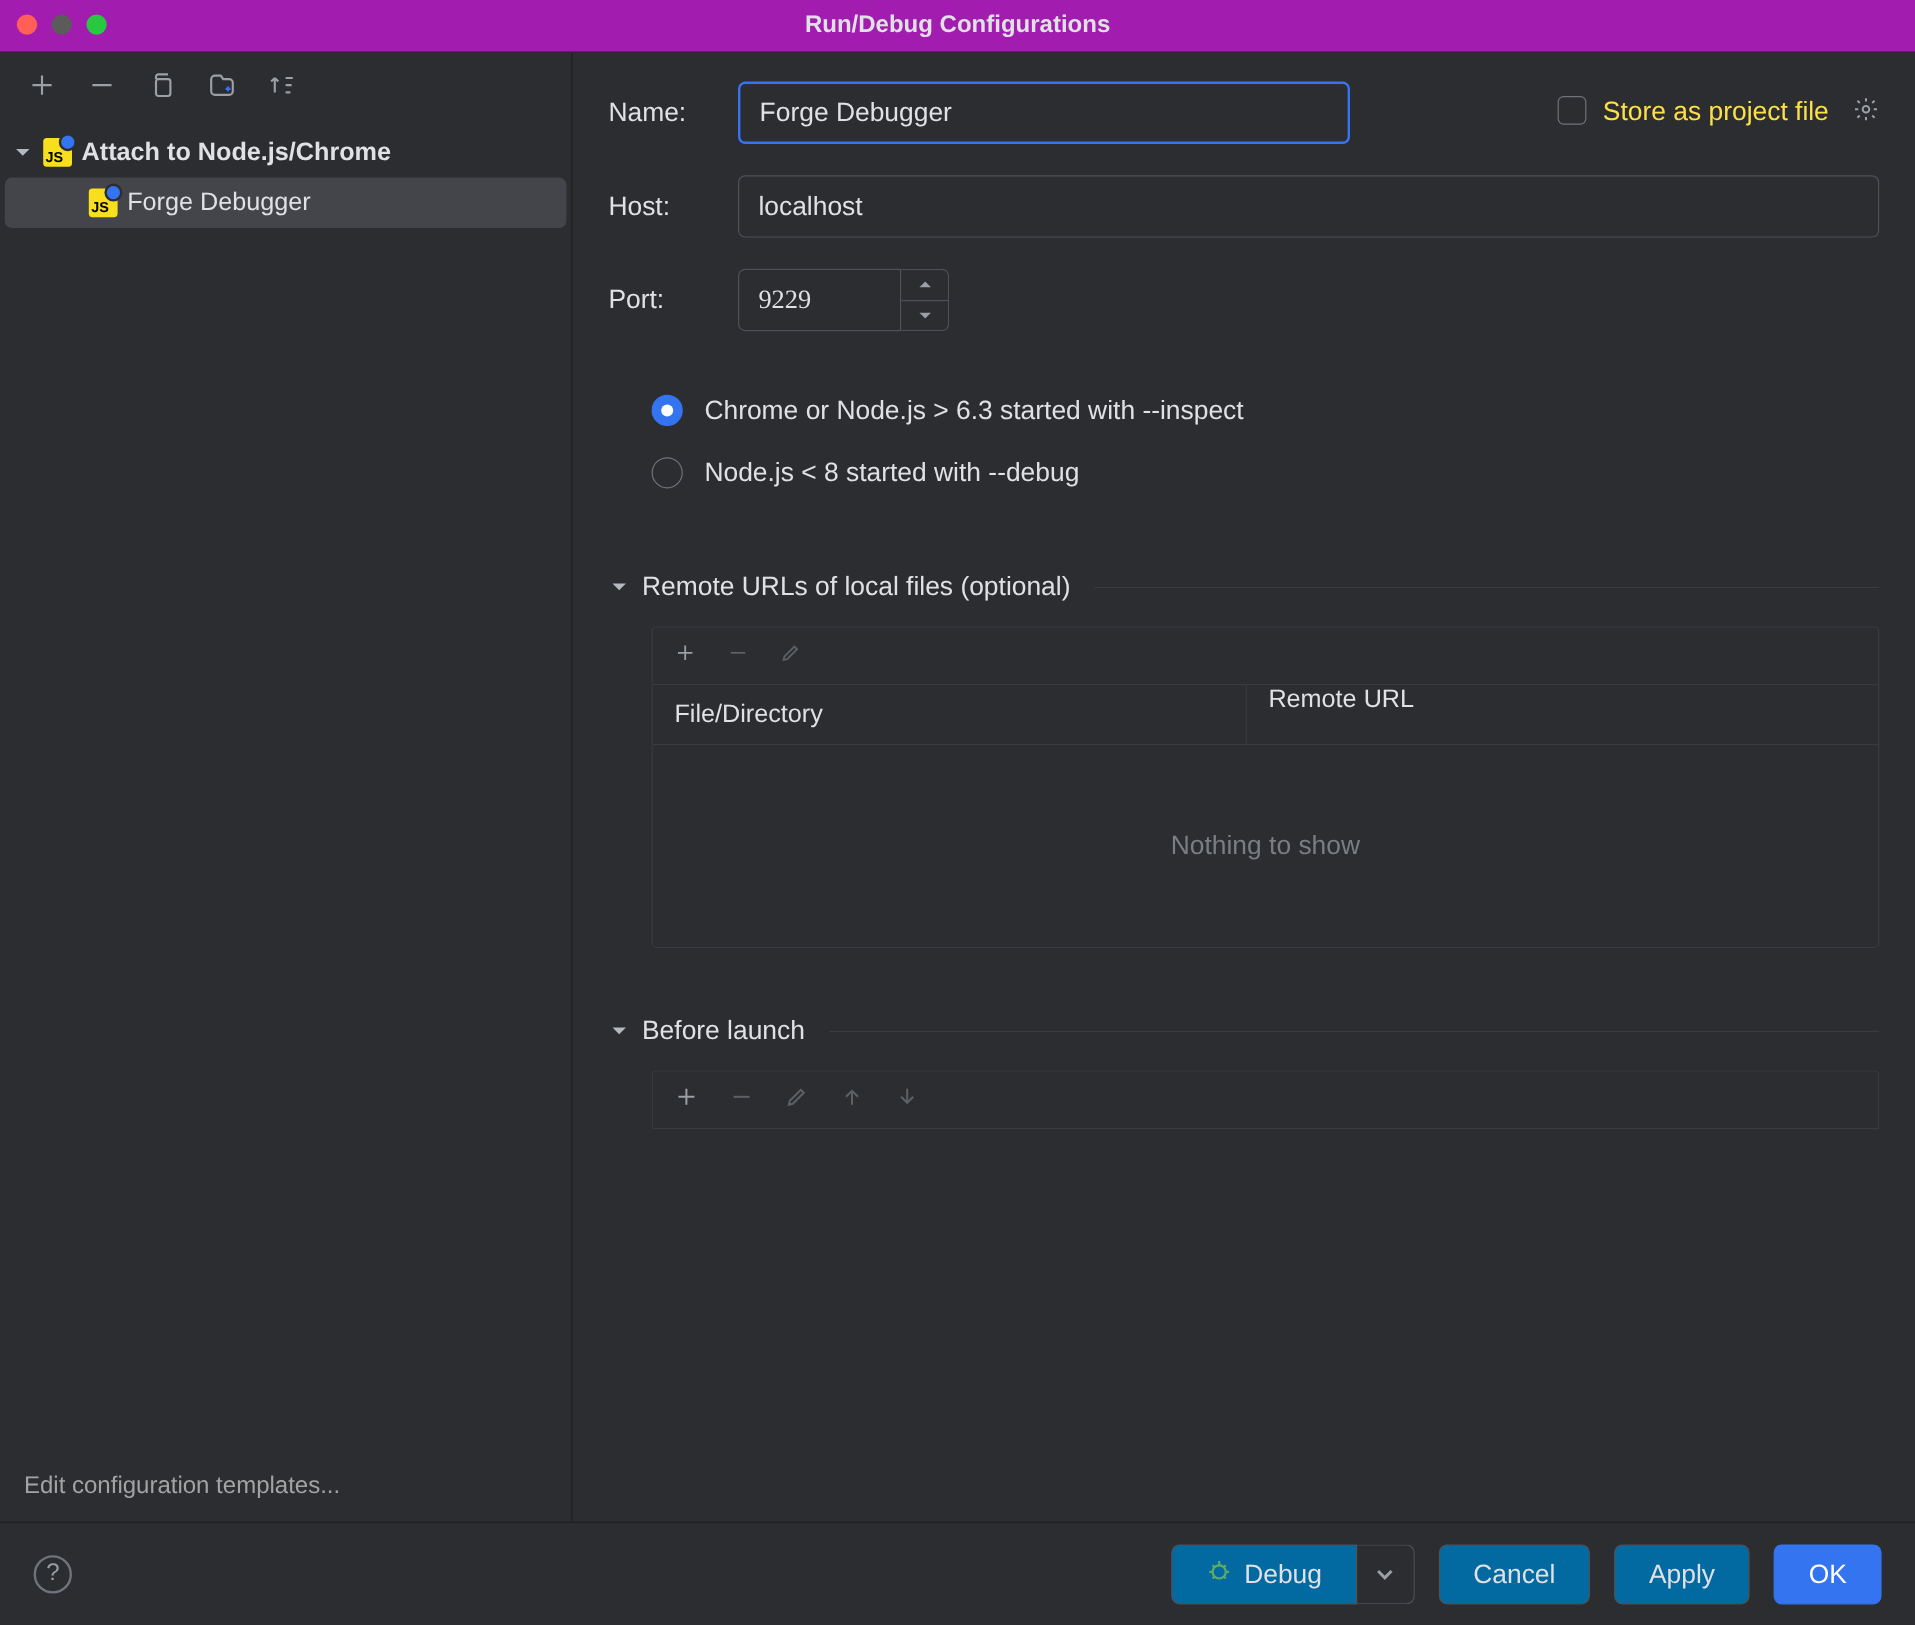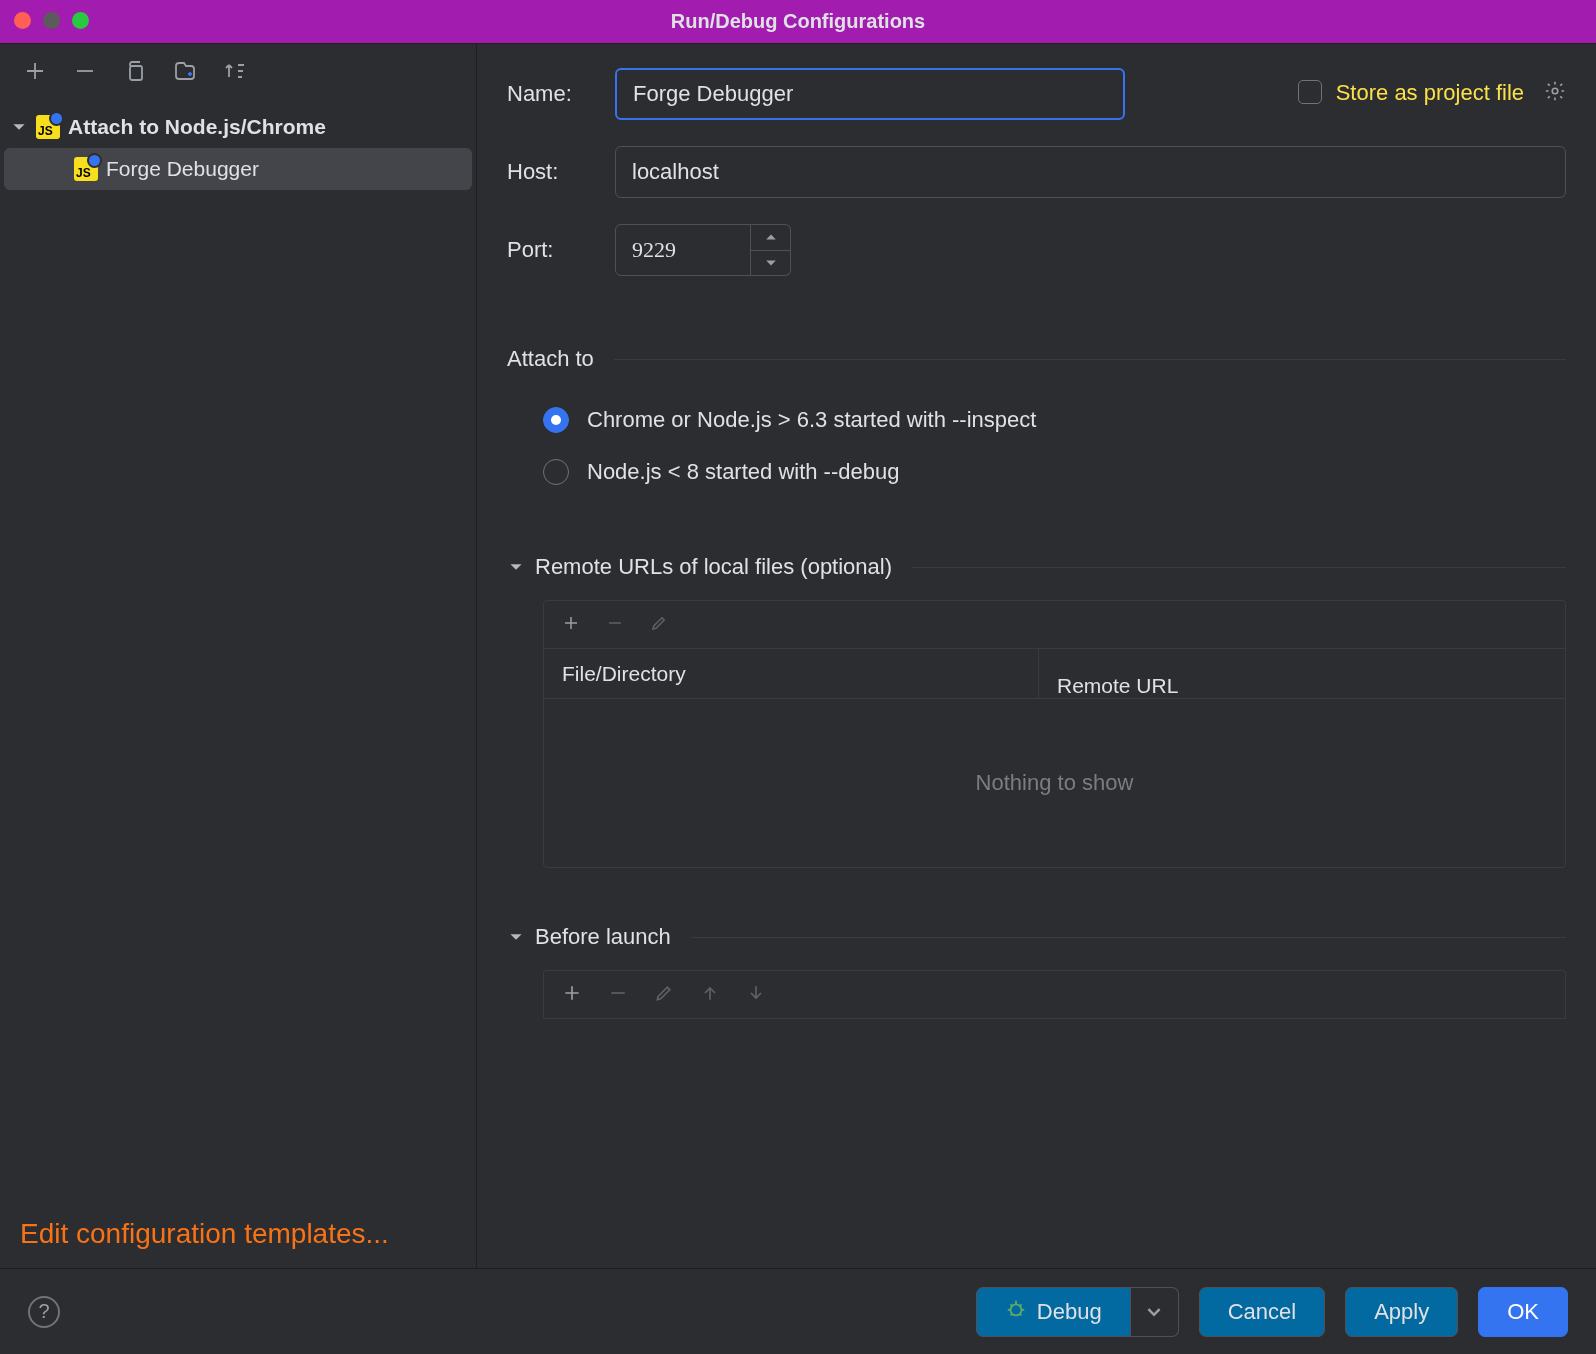--- a/index.html
+++ b/index.html
@@ -18,21 +18,21 @@
   .tree { flex:1; padding:8px 4px; font-size:21px; }
   .tree-row { display:flex; align-items:center; height:42px; border-radius:6px; padding:0 6px; gap:8px; }
   .tree-row.selected { background:#43454a; }
   .chev { width:18px; height:18px; display:flex; align-items:center; justify-content:center; color:#b4b8bf; }
   .chev svg{width:14px;height:14px;fill:currentColor;}
   .js-ico { width:24px; height:24px; background:#f7df1e; border-radius:3px; position:relative; display:flex; align-items:flex-end; justify-content:flex-start; font-size:12px; font-weight:700; color:#000; padding:0 2px 1px; }
   .js-ico::after{content:"";position:absolute;top:-4px;right:-4px;width:11px;height:11px;border-radius:50%;background:#3574f0;border:2px solid #2b2d30;}
   .tree-label { white-space:nowrap; }
   .tree-row.group .tree-label{ font-weight:600; }
   .sidebar-footer { padding:16px 20px 18px; }
-  .link { color:#f97316; font-size:28px; cursor:pointer; }
+  .link { color:#a3a3a3; font-size:20px; cursor:pointer; }
   .main { flex:1; padding:24px 30px 0 30px; overflow:hidden; display:flex; flex-direction:column; }
   .form-row { display:flex; align-items:center; gap:20px; margin-bottom:26px; }
   .form-row .lbl { width:88px; font-size:22px; color:#dfe1e5; }
   .txt { background:#2b2d30; border:1px solid #4e5157; border-radius:6px; height:52px; font-size:22px; color:#dfe1e5; padding:0 16px; }
   .txt.name { width:510px; border:2px solid #3574f0; }
   .txt.host { flex:1; }
   .port-wrap { display:flex; }
   .txt.port { width:136px; text-align:left; border-top-right-radius:0; border-bottom-right-radius:0;font-family:Liberation Serif, serif; }
   .spin { width:40px; border:1px solid #4e5157; border-left:none; border-radius:0 6px 6px 0; display:flex; flex-direction:column; }
   .spin div{flex:1;display:flex;align-items:center;justify-content:center;color:#9aa0a6;cursor:pointer;}
@@ -49,21 +49,21 @@
   .radio { width:26px; height:26px; border-radius:50%; border:1.5px solid #6f737a; display:flex; align-items:center; justify-content:center; cursor:pointer;}
   .radio.sel { border-color:#3574f0; background:#3574f0; }
   .radio.sel::after{content:"";width:10px;height:10px;border-radius:50%;background:#fff;}
   .check-row { display:flex; align-items:center; gap:18px; font-size:22px; margin-top:52px; }
   .collapsible { margin-top:56px; }
   .coll-head { display:flex; align-items:center; gap:10px; font-size:22px; cursor:pointer; }
   .coll-head .rule{flex:1;height:1px;background:#393b40;margin-left:10px;}
   .panel { margin-top:20px; margin-left:36px; border:1px solid #393b40; border-radius:4px; }
   .panel-tb { height:48px; display:flex; align-items:center; gap:26px; padding:0 18px; border-bottom:1px solid #393b40; color:#9aa0a6;}
   .panel-tb .dim{opacity:.45;}
-  .panel-headrow { height:50px; display:flex; align-items:flex-end; border-bottom:1px solid #393b40; font-size:21px;}
+  .panel-headrow { height:50px; display:flex; align-items:flex-start; border-bottom:1px solid #393b40; font-size:21px;}
   .panel-headrow > div { padding:0 18px; }
   .panel-headrow > div:first-child{ width:495px; border-right:1px solid #393b40; height:100%; display:flex; align-items:center;}
   .panel-empty { height:168px; display:flex; align-items:center; justify-content:center; color:#7a7d83; font-size:22px; }
   .before-panel .panel-tb svg{width:20px;height:20px;}
   .footer { height:86px; border-top:1px solid #1e1f22; display:flex; align-items:center; padding:0 28px; gap:20px; }
   .help { width:32px; height:32px; border:2px solid #6f737a; border-radius:50%; display:flex; align-items:center; justify-content:center; color:#9aa0a6; font-size:20px; cursor:pointer;}
   .footer .spacer{flex:1;}
   .btn { height:50px; border-radius:7px; border:1px solid #4e5157; background:#0369a1; color:#dfe1e5; font-size:22px; padding:0 28px; display:flex; align-items:center; cursor:pointer; gap:10px;}
   .btn.primary { background:#3574f0; border-color:#3574f0; color:#fff; }
   .btn-split { display:flex; }
@@ -174,24 +174,20 @@
               </div>
             <div>
                 <svg viewBox="0 0 10 6">
                   <path d="M1 1l4 4 4-4z"></path>
                 </svg>
               </div>
           </div>
         </div>
       </div>
 
-      <div class="section-title">
-        <span>Attach to</span>
-        <span class="rule"></span>
-      </div>
       <div class="radio-group">
         <div class="radio-row">
           <span class="radio sel"></span>
           <span>Chrome or Node.js &gt; 6.3 started with --inspect</span>
         </div>
         <div class="radio-row">
           <span class="radio"></span>
           <span>Node.js &lt; 8 started with --debug</span>
         </div>
       </div>

